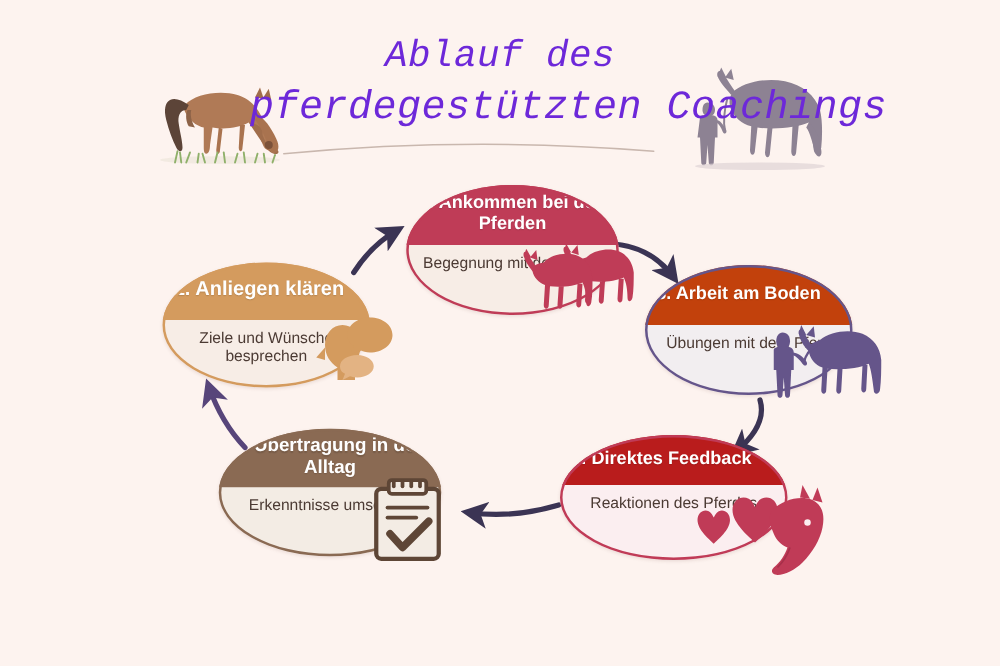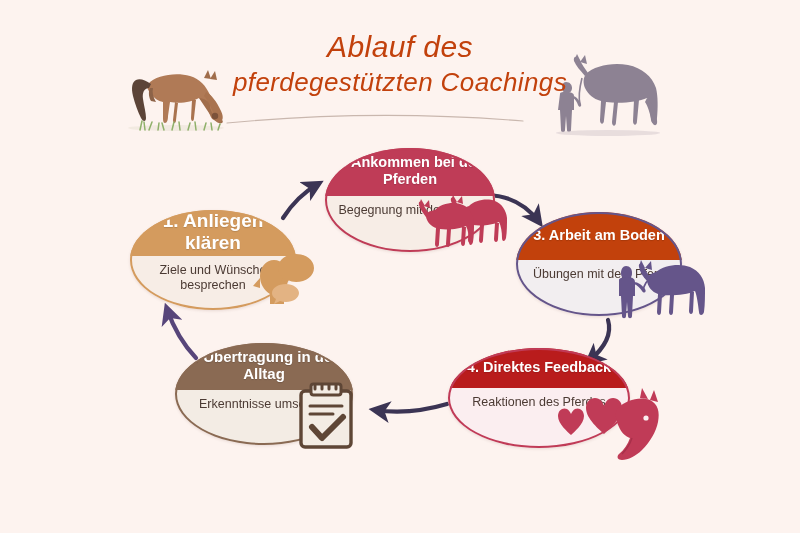--- a/index.html
+++ b/index.html
@@ -22,29 +22,29 @@
   
   #title-block {
     position: absolute;
     left: 200px;
     top: 28px;
     width: 400px;
     text-align: center;
     z-index: 6;
   }
   .title-line {
-    font-family: Liberation Sans, sans-serif;
+    font-family: Liberation Mono, monospace;
     font-style: italic;
-    color: #c2410c;
+    color: #6d28d9;
     font-size: 30px;
     line-height: 1.26;
     letter-spacing: 0.4px;
     white-space: nowrap;
   }
-  .title-line.l2 { font-size: 26px; }
+  .title-line.l2 { font-size: 32px; }
   #title-rule {
     position: absolute;
     left: 225px;
     top: 112px;
     width: 300px;
     height: 14px;
     z-index: 5;
   }
   
   #art-grazing-horse {
@@ -84,21 +84,20 @@
     overflow: hidden;
     box-shadow: 0 1px 3px rgba(90,50,40,0.13);
   }
   .node-head {
     position: absolute;
     left: 0; top: 0;
     width: 100%;
     height: 46%;
     display: flex;
     align-items: center;
-    justify-content: center;
     text-align: center;
     box-sizing: border-box;
     padding: 0 9px 2px;
   }
   .node-head-text {
     color: #ffffff;
     font-size: 14.5px;
     font-weight: bold;
     line-height: 1.14;
     text-shadow: 0 1px 1px rgba(0,0,0,0.14);
@@ -138,21 +137,21 @@
     z-index: 4;
     pointer-events: none;
   }
   
   #node-1 { left: 130px; top: 210px;  width: 166px; height: 100px; }
   #node-2 { left: 325px; top: 148px;  width: 170px; height: 104px; }
   #node-3 { left: 516px; top: 212px;  width: 166px; height: 104px; }
   #node-4 { left: 448px; top: 348px;  width: 182px; height: 100px; }
   #node-5 { left: 175px; top: 343px;  width: 178px; height: 102px; }
 
-  #node-1 .node-head-text { font-size: 19px; }
+  #node-1 .node-head-text { font-size: 16px; }
   #node-4 .node-head { height: 40%; }
   #node-4 .node-body { top: 40%; height: 60%; }
   #node-4 .node-head-text { font-size: 14.5px; }
   #node-5 .node-head-text { font-size: 15px; }
 
   #icon-1 { right: -22px; bottom: 4px;  width: 74px; height: 56px; }
   #icon-2 { right: -14px; bottom: -2px; width: 92px; height: 62px; }
   #icon-3 { right: -26px; bottom: -4px; width: 96px; height: 66px; }
   #icon-4 { right: -30px; bottom: -16px; width: 118px; height: 84px; }
   #icon-5 { right: -6px;  bottom: -6px; width: 66px; height: 70px; }

